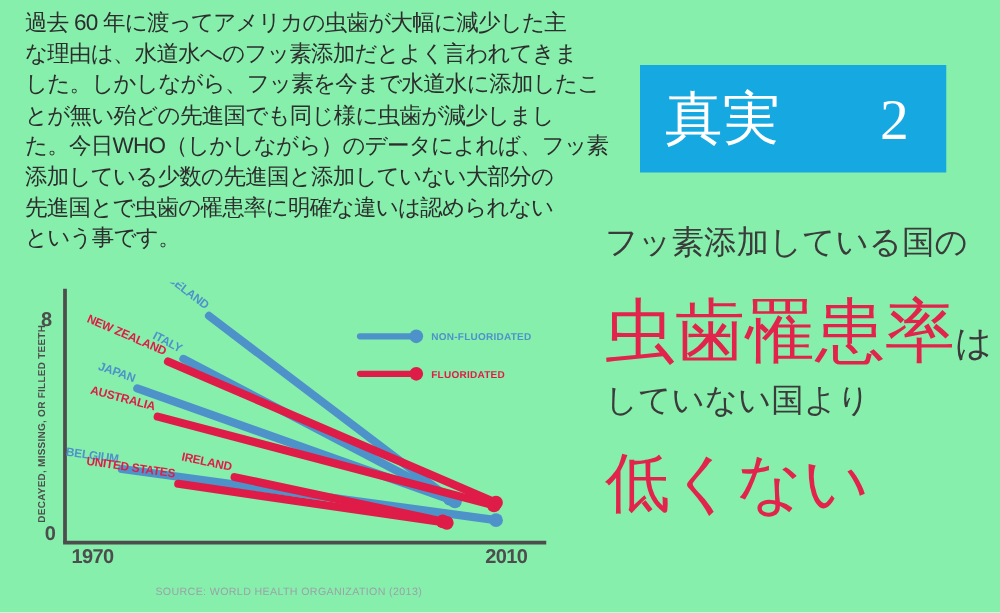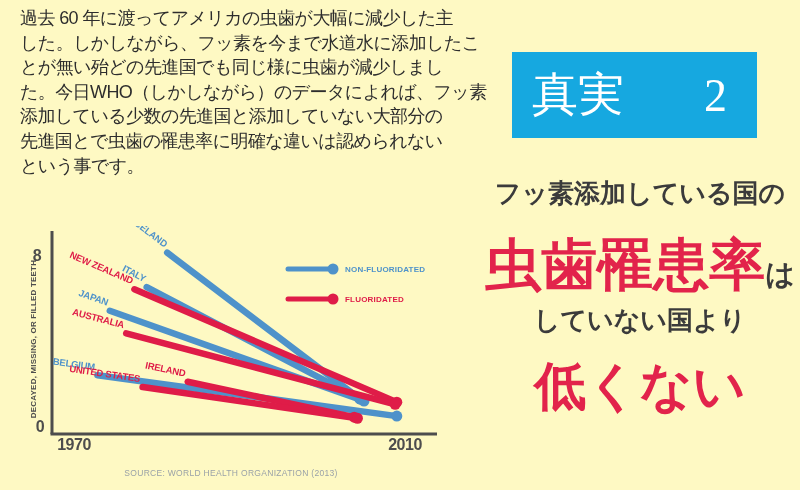--- a/index.html
+++ b/index.html
@@ -1,16 +1,16 @@
 <!DOCTYPE html>
 <html><head>
 <meta charset="utf-8">
 <style>
   html,body{margin:0;padding:0;background:#fff;}
-  .page{position:relative;width:800px;height:490px;background:#fef9c3;overflow:hidden;
+  .page{position:relative;width:800px;height:490px;background:#86efac;overflow:hidden;
         font-family:"Liberation Sans","DejaVu Sans",sans-serif;}
 
   
   .intro{position:absolute;left:20px;top:6px;width:420px;color:#2d2d2d;
          font-size:18px;line-height:24.6px;font-weight:500;letter-spacing:-0.6px;}
   .intro-line{white-space:nowrap;}
 
   
   .chart-wrap{position:absolute;left:0;top:226px;width:460px;height:264px;}
   .axis{stroke:#4d4d4d;stroke-width:3;}
@@ -25,35 +25,36 @@
   .leg-text.blue{fill:#4e92ca;}
   .leg-text.red{fill:#df1c48;}
   .source{font-size:8.5px;fill:#9aa2a8;letter-spacing:0.3px;}
 
   
   .right-panel{position:absolute;left:484px;top:0;width:312px;height:373px;}
   .truth-badge{position:absolute;left:28px;top:52px;width:245px;height:86px;background:#16a8e0;
                color:#ffffff;display:flex;align-items:center;justify-content:space-between;
                padding:0 30px 0 20px;box-sizing:border-box;
                font-family:"Liberation Serif","DejaVu Serif",serif;font-size:46px;font-weight:500;}
-  .claim{position:absolute;width:100%;text-align:center;font-weight:bold;white-space:nowrap;}
+  .claim{position:absolute;width:100%;text-align:left;font-weight:normal;white-space:nowrap;}
   .claim1{top:176px;font-size:26px;color:#3b3b3b;}
   .claim2{top:228px;}
   .claim2 .em{font-size:56px;color:#e2234b;}
   .claim2 .particle{font-size:29px;color:#3b3b3b;}
   .claim3{top:303px;font-size:26px;color:#3b3b3b;}
   .claim4{top:352px;font-size:52px;color:#e2234b;}
 </style>
 </head>
 <body>
 
 <div class="page">
 
   <div class="intro">
     <div class="intro-line">過去 60 年に渡ってアメリカの虫歯が大幅に減少した主</div>
+    <div class="intro-line">な理由は、水道水へのフッ素添加だとよく言われてきま</div>
     <div class="intro-line">した。しかしながら、フッ素を今まで水道水に添加したこ</div>
     <div class="intro-line">とが無い殆どの先進国でも同じ様に虫歯が減少しまし</div>
     <div class="intro-line">た。今日WHO（しかしながら）のデータによれば、フッ素</div>
     <div class="intro-line">添加している少数の先進国と添加していない大部分の</div>
     <div class="intro-line">先進国とで虫歯の罹患率に明確な違いは認められない</div>
     <div class="intro-line">という事です。</div>
   </div>
 
   <div class="chart-wrap">
     <svg id="chart-svg" width="460" height="264" viewBox="0 0 460 264">

